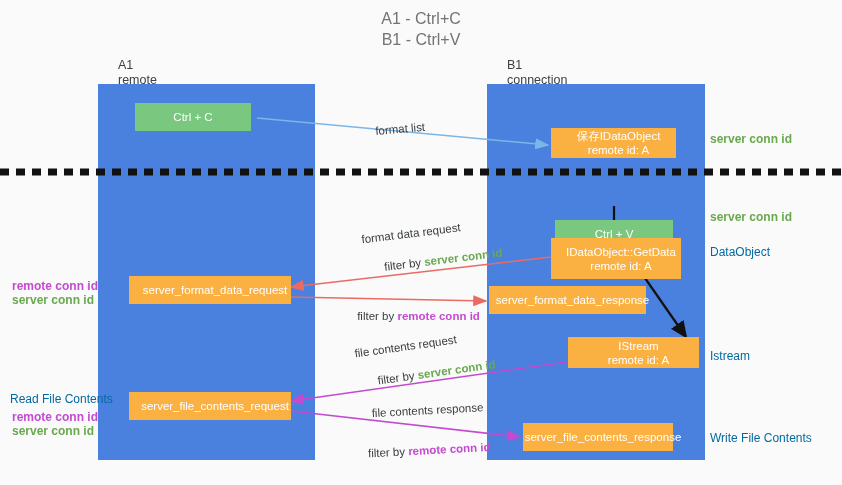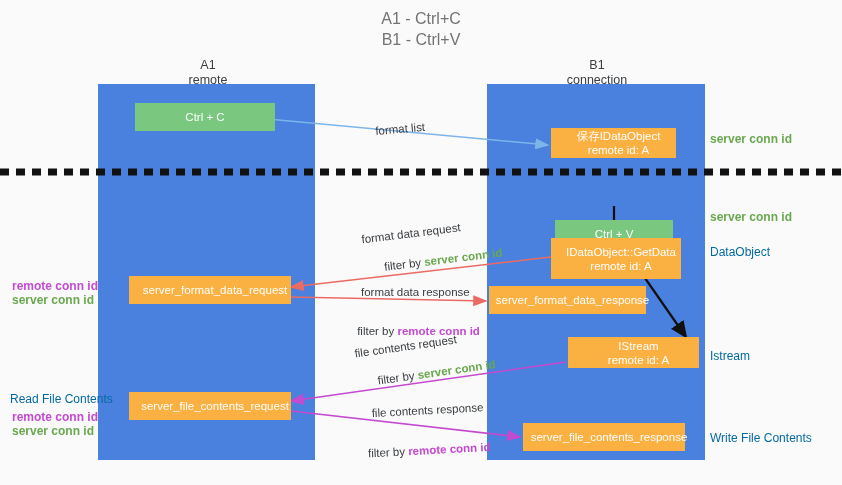--- a/index.html
+++ b/index.html
@@ -32,21 +32,20 @@
     font-size: 16px;
     line-height: 21px;
     color: #737373;
     white-space: pre;
   }
 
   
   .col-head {
     font-size: 12.5px;
     line-height: 15px;
-    text-align: center;
     color: #3c4043;
     white-space: pre;
   }
 
   
   .panel {
     background: #4a80de;
   }
 
   
@@ -144,40 +143,40 @@
 
     <line x1="566" y1="362" x2="291" y2="401" stroke="#c44ad0" stroke-width="1.6" marker-end="url(#ah-mag)"></line>
 
     <line x1="291" y1="411" x2="520" y2="437" stroke="#c44ad0" stroke-width="1.6" marker-end="url(#ah-mag)"></line>
   </svg>
 
   <svg class="abs divider" viewBox="0 0 842 8">
     <line x1="0" y1="4" x2="842" y2="4" stroke="#111111" stroke-width="7" stroke-dasharray="9 7"></line>
   </svg>
 
-  <div class="abs box green" style="left:135px; top:103px; width:140px; height:28px;">Ctrl + C</div>
+  <div class="abs box green" style="left:135px; top:103px; width:116px; height:28px;">Ctrl + C</div>
 
   <div class="abs box orange" style="left:129px; top:276px; width:162px; height:28px;">server_format_data_request</div>
 
   <div class="abs box orange" style="left:129px; top:392px; width:162px; height:28px;">server_file_contents_request</div>
 
   <div class="abs box orange" style="left:551px; top:128px; width:125px; height:30px;">保存IDataObject
 remote id: A</div>
 
   <div class="abs box green" style="left:555px; top:180px; width:118px; height:27px;margin-top:40px;">Ctrl + V</div>
 
   <div class="abs box orange" style="left:551px; top:238px; width:130px; height:41px;">IDataObject::GetData
 remote id: A</div>
 
   <div class="abs box orange" style="left:489px; top:286px; width:157px; height:28px;">server_format_data_response</div>
 
   <div class="abs box orange" style="left:568px; top:337px; width:131px; height:31px;">IStream
 remote id: A</div>
 
-  <div class="abs box orange" style="left:523px; top:423px; width:162px; height:28px;">server_file_contents_response</div>
+  <div class="abs box orange" style="left:523px; top:423px; width:150px; height:28px;">server_file_contents_response</div>
 
   <div class="abs side-label green-txt" style="left:710px; top:132px;">server conn id</div>
 
   <div class="abs side-label green-txt" style="left:710px; top:210px;">server conn id</div>
 
   <div class="abs side-label dark-txt" style="left:710px; top:245px;">DataObject</div>
 
   <div class="abs side-label dark-txt" style="left:710px; top:349px;">Istream</div>
 
   <div class="abs side-label dark-txt" style="left:710px; top:431px;">Write File Contents</div>
@@ -192,21 +191,20 @@
   <div class="abs arrow-label rot" style="left:376px; top:124px; transform:rotate(-5deg);">format list</div>
 
   <div class="abs rot" style="left:368px; top:232px; transform:rotate(-7deg);">
     <div class="arrow-label">format data request</div>
     <div class="arrow-label">
       <span>filter by </span><span class="em-green">server conn id</span>
     </div>
   </div>
 
   <div class="abs" style="left:361px; top:285px;">
-    <div class="arrow-label">format data response</div>
     <div class="arrow-label" style="margin-top:9px; margin-left:-23px;">
       <span>filter by </span><span class="em-purple">remote conn id</span>
     </div>
   </div>
 
   <div class="abs rot" style="left:362px; top:346px; transform:rotate(-8deg);">
     <div class="arrow-label">file contents request</div>
     <div class="arrow-label">
       <span>filter by </span><span class="em-green">server conn id</span>
     </div>

